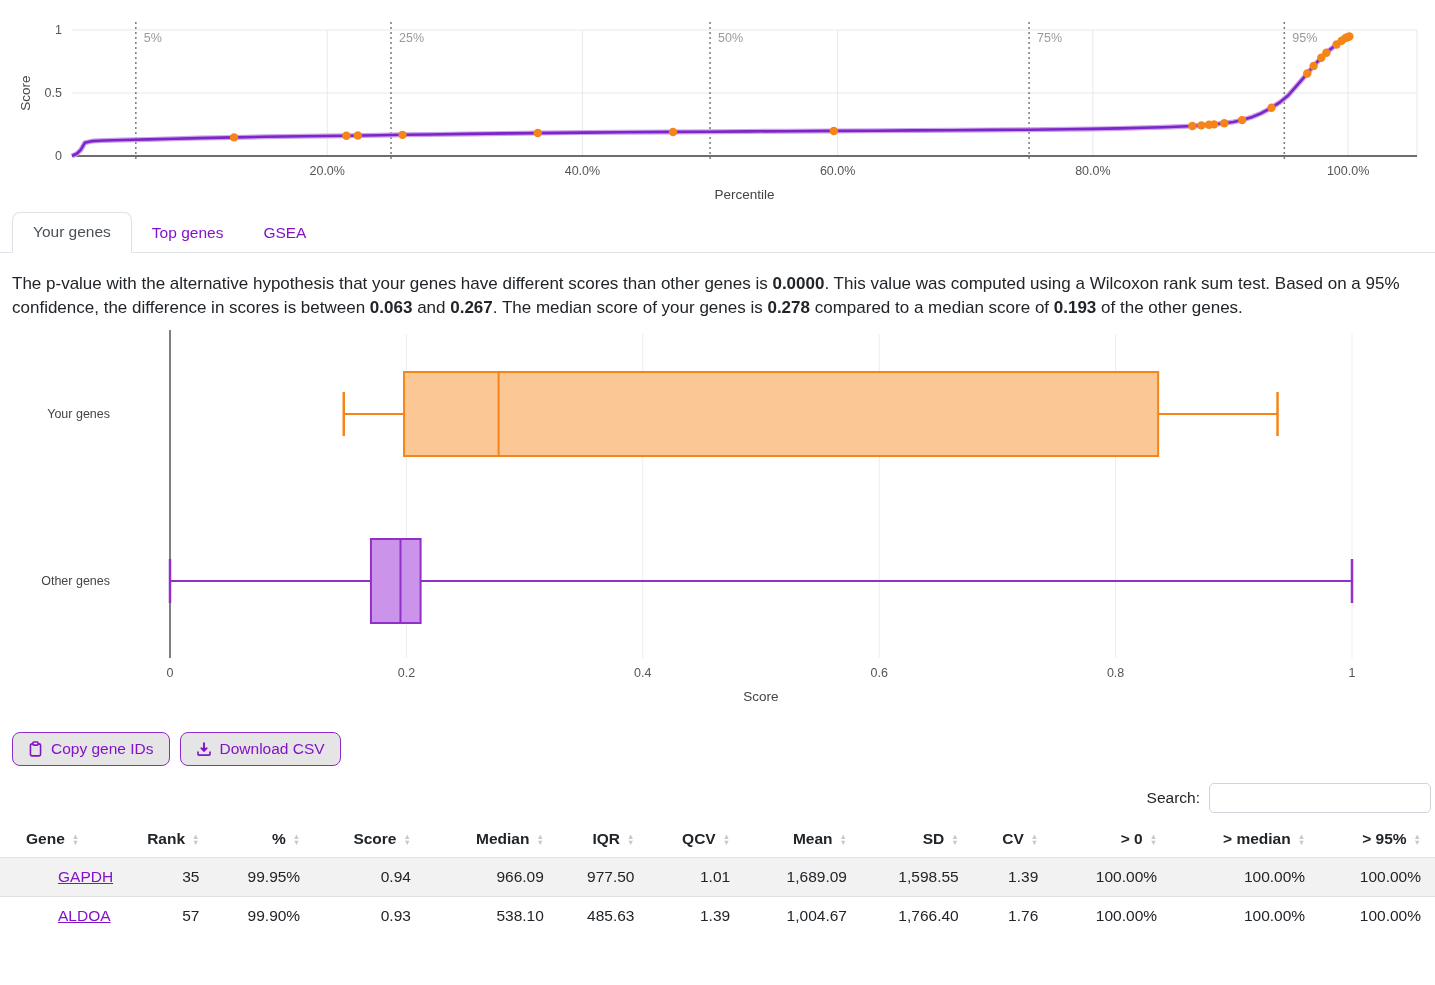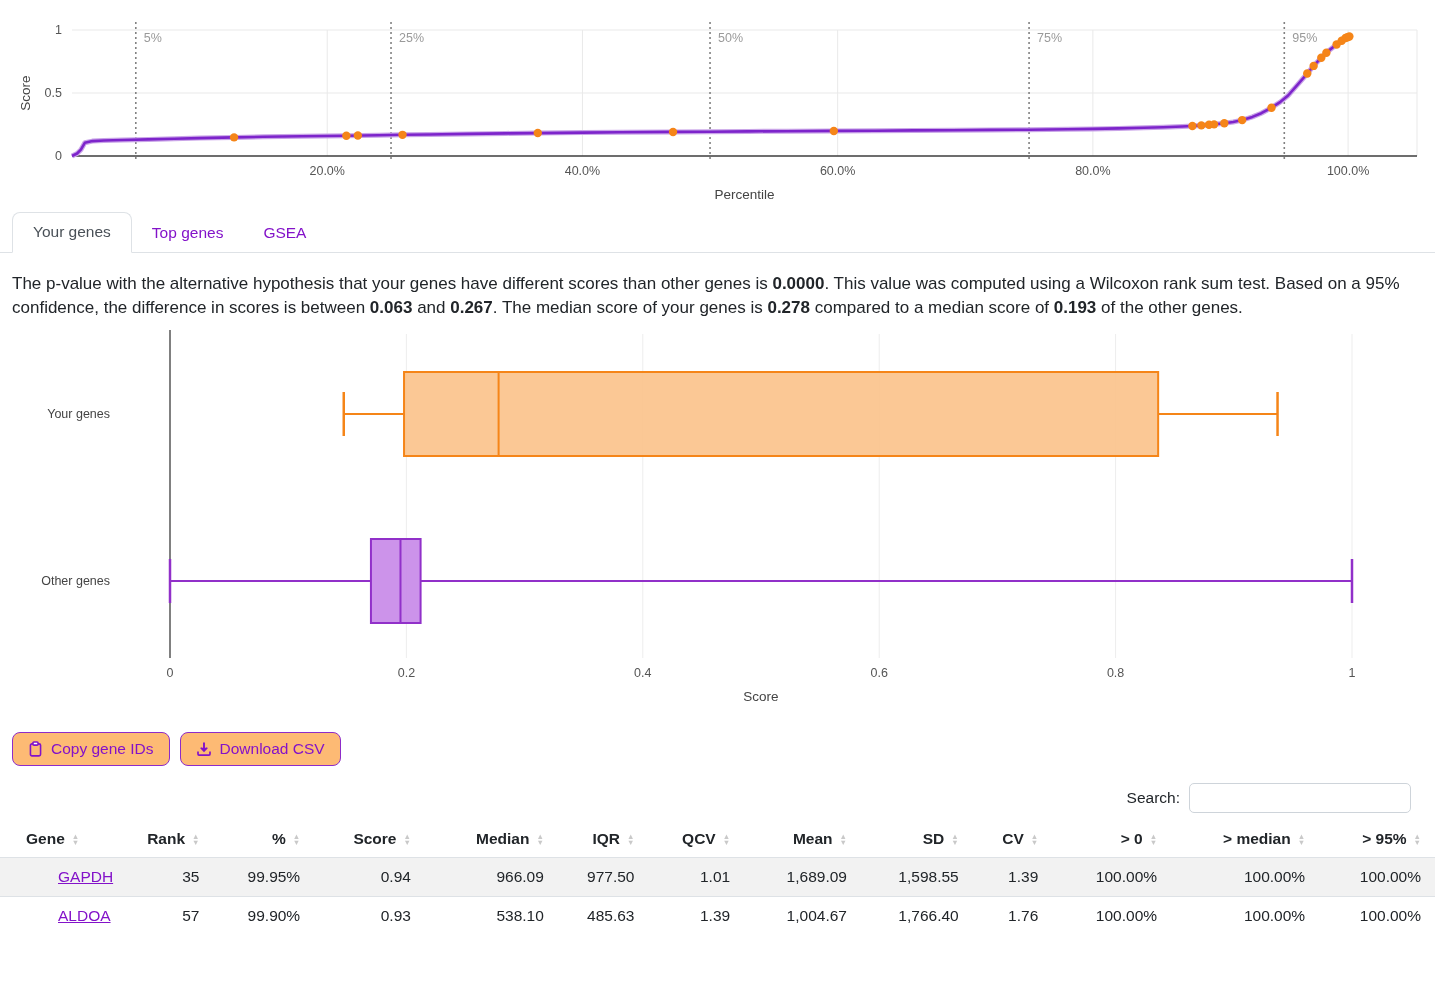--- a/index.html
+++ b/index.html
@@ -17,27 +17,27 @@
   .tab.active { color:#495057; background:#fff; border:1px solid #dee2e6;
          border-bottom:1px solid #fff; border-radius:8px 8px 0 0; }
 
   
   .summary { margin:19px 12px 6px 12px; font-size:17px; line-height:24px; color:#212529; }
   .summary b { font-weight:bold; }
 
   
   .toolbar { display:flex; gap:10px; margin:20px 0 0 12px; }
   .btn { display:inline-flex; align-items:center; gap:8px; padding:7px 15px;
-         font-size:15.5px; color:#8312c9; background:#fdba74; border:1.5px solid #8d2cc9;
+         font-size:15.5px; color:#8312c9; background:#e5e5e5; border:1.5px solid #8d2cc9;
          border-radius:8px; cursor:pointer; }
   .btn svg { display:block; }
 
   
   .search-row { display:flex; justify-content:flex-end; align-items:center;
-                margin:17px 24px 8px 0; }
+                margin:17px 4px 8px 0; }
   .search-row label { font-size:15.5px; color:#212529; }
   .search-row input { width:222px; height:30px; margin-left:9px; border:1px solid #ced4da;
                 border-radius:5px; padding:0 8px; font-size:14px; outline:none; }
 
   
   table { width:100%; border-collapse:collapse; margin-top:10px; font-size:15.5px; }
   th { font-weight:bold; text-align:right; padding:7px 14px 9px 6px; white-space:nowrap; }
   th.left, td.left { text-align:left; padding-left:26px; }
   td { text-align:right; padding:10px 14px 10px 6px; white-space:nowrap; }
   tbody tr { border-top:1px solid #dee2e6; }

